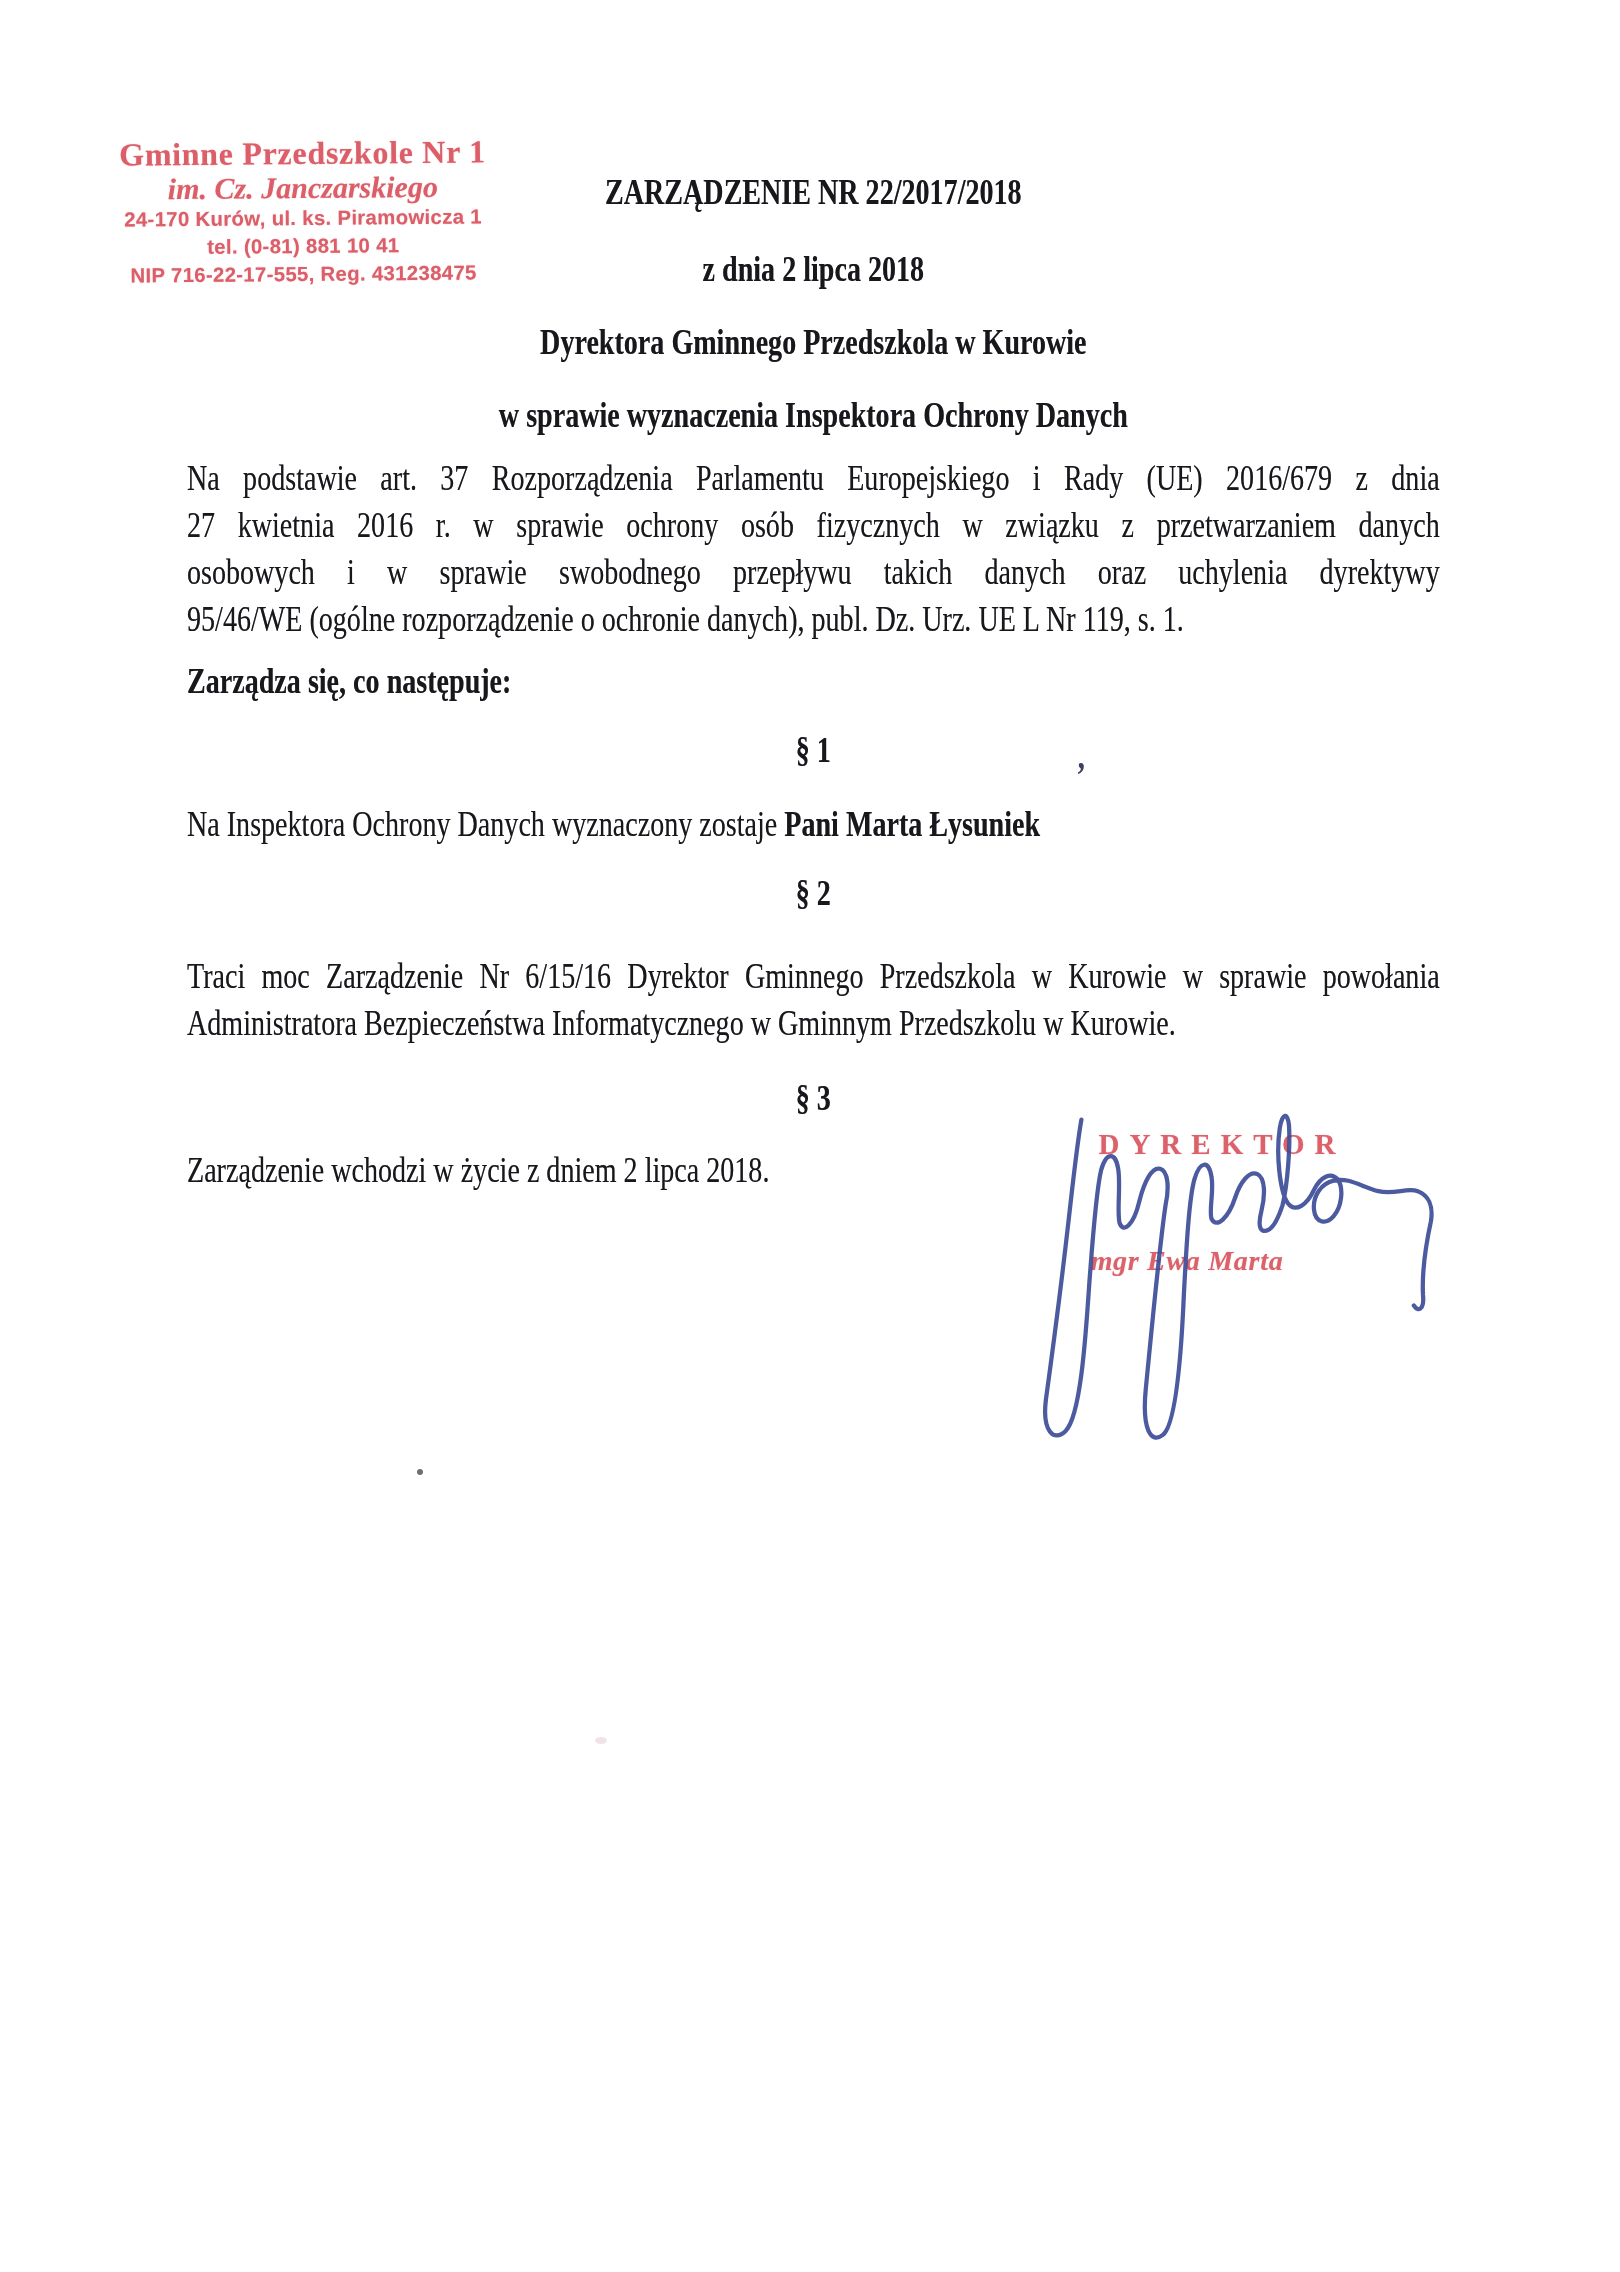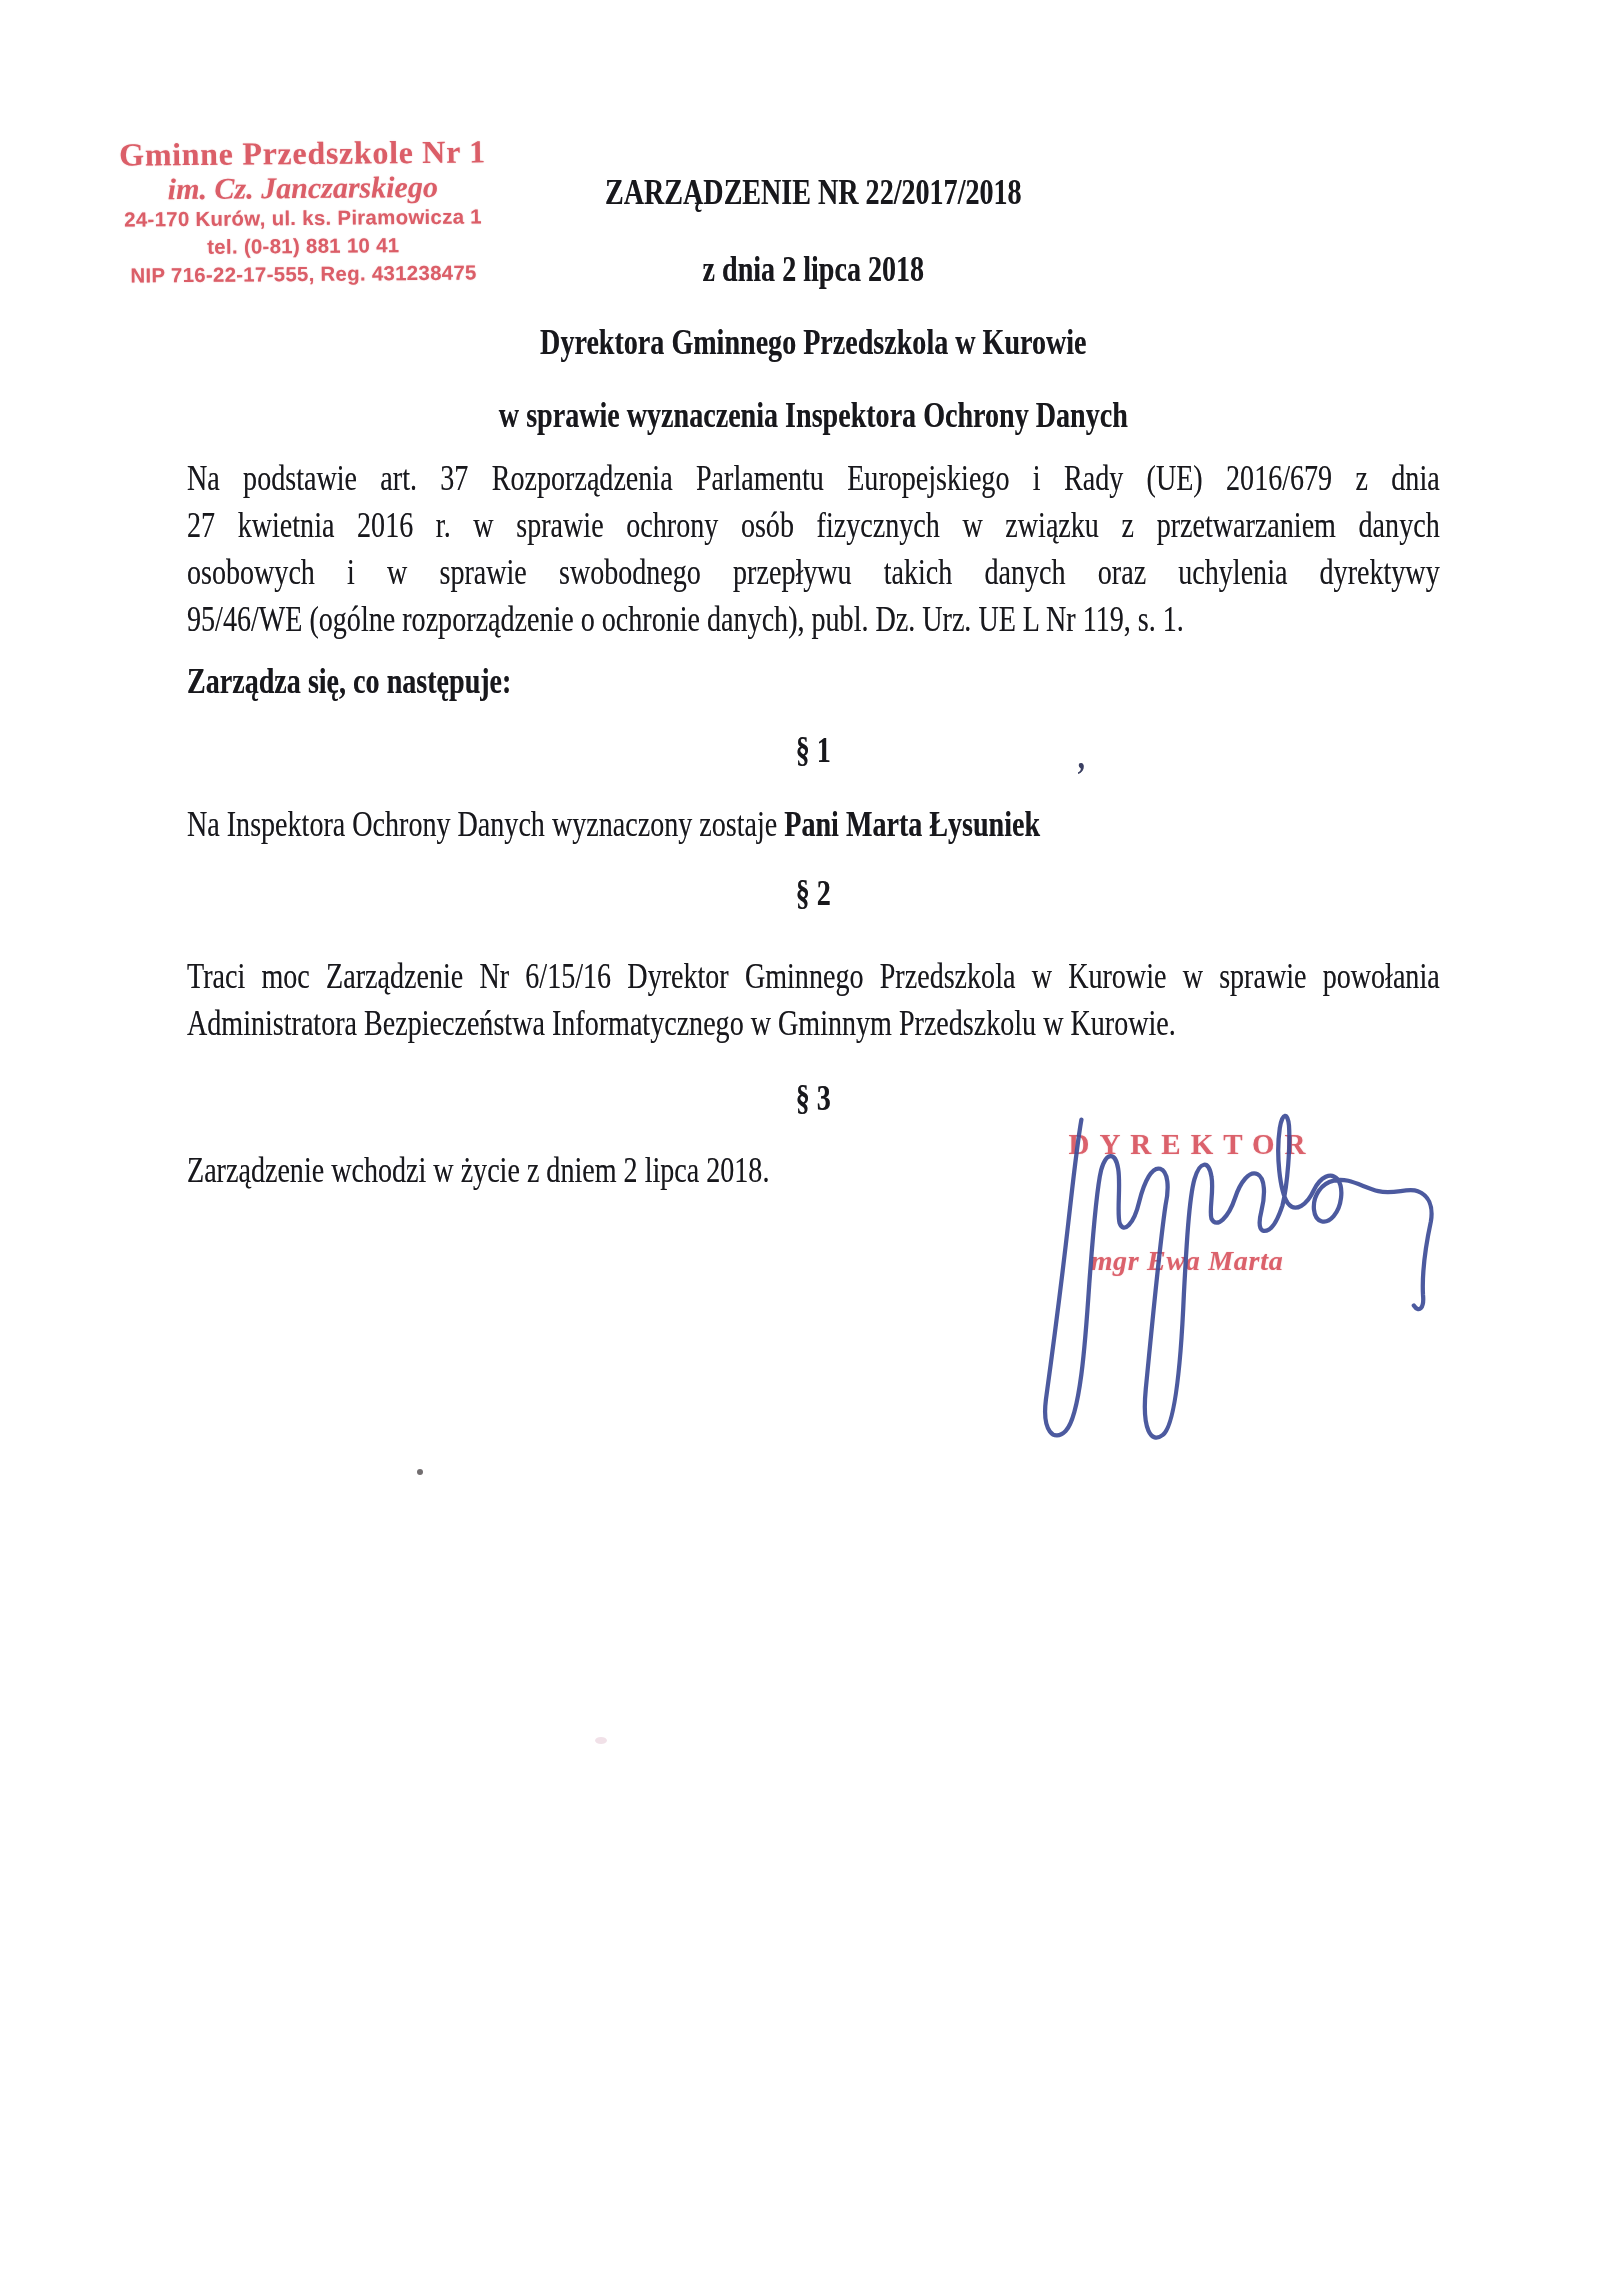--- a/index.html
+++ b/index.html
@@ -47,21 +47,21 @@
   .s1p{top:801px;}
   .s2h{top:872px;}
   .s2p{top:953px;line-height:47px;}
   .s3h{top:1077px;}
   .s3p{top:1147px;}
   .bold{font-weight:700;}
   .stray{top:735px;left:1142px !important;width:39px !important;font-size:36px;color:#3a3f63;font-weight:700;}
 
   
   .dyrektor{
-    position:absolute;left:1039px;top:1128px;width:296px;
+    position:absolute;left:1069px;top:1128px;width:296px;
     text-align:center;
     font:700 29px/33px "Liberation Serif","DejaVu Serif",serif;
     letter-spacing:10px;text-indent:10px;
     color:#d8515c;opacity:.9;
     text-shadow:0 0 1.3px rgba(216,81,92,.4);
   }
   .mgr{
     position:absolute;left:1039px;top:1245px;width:296px;
     text-align:center;
     font:italic 700 28px/32px "Liberation Serif","DejaVu Serif",serif;

